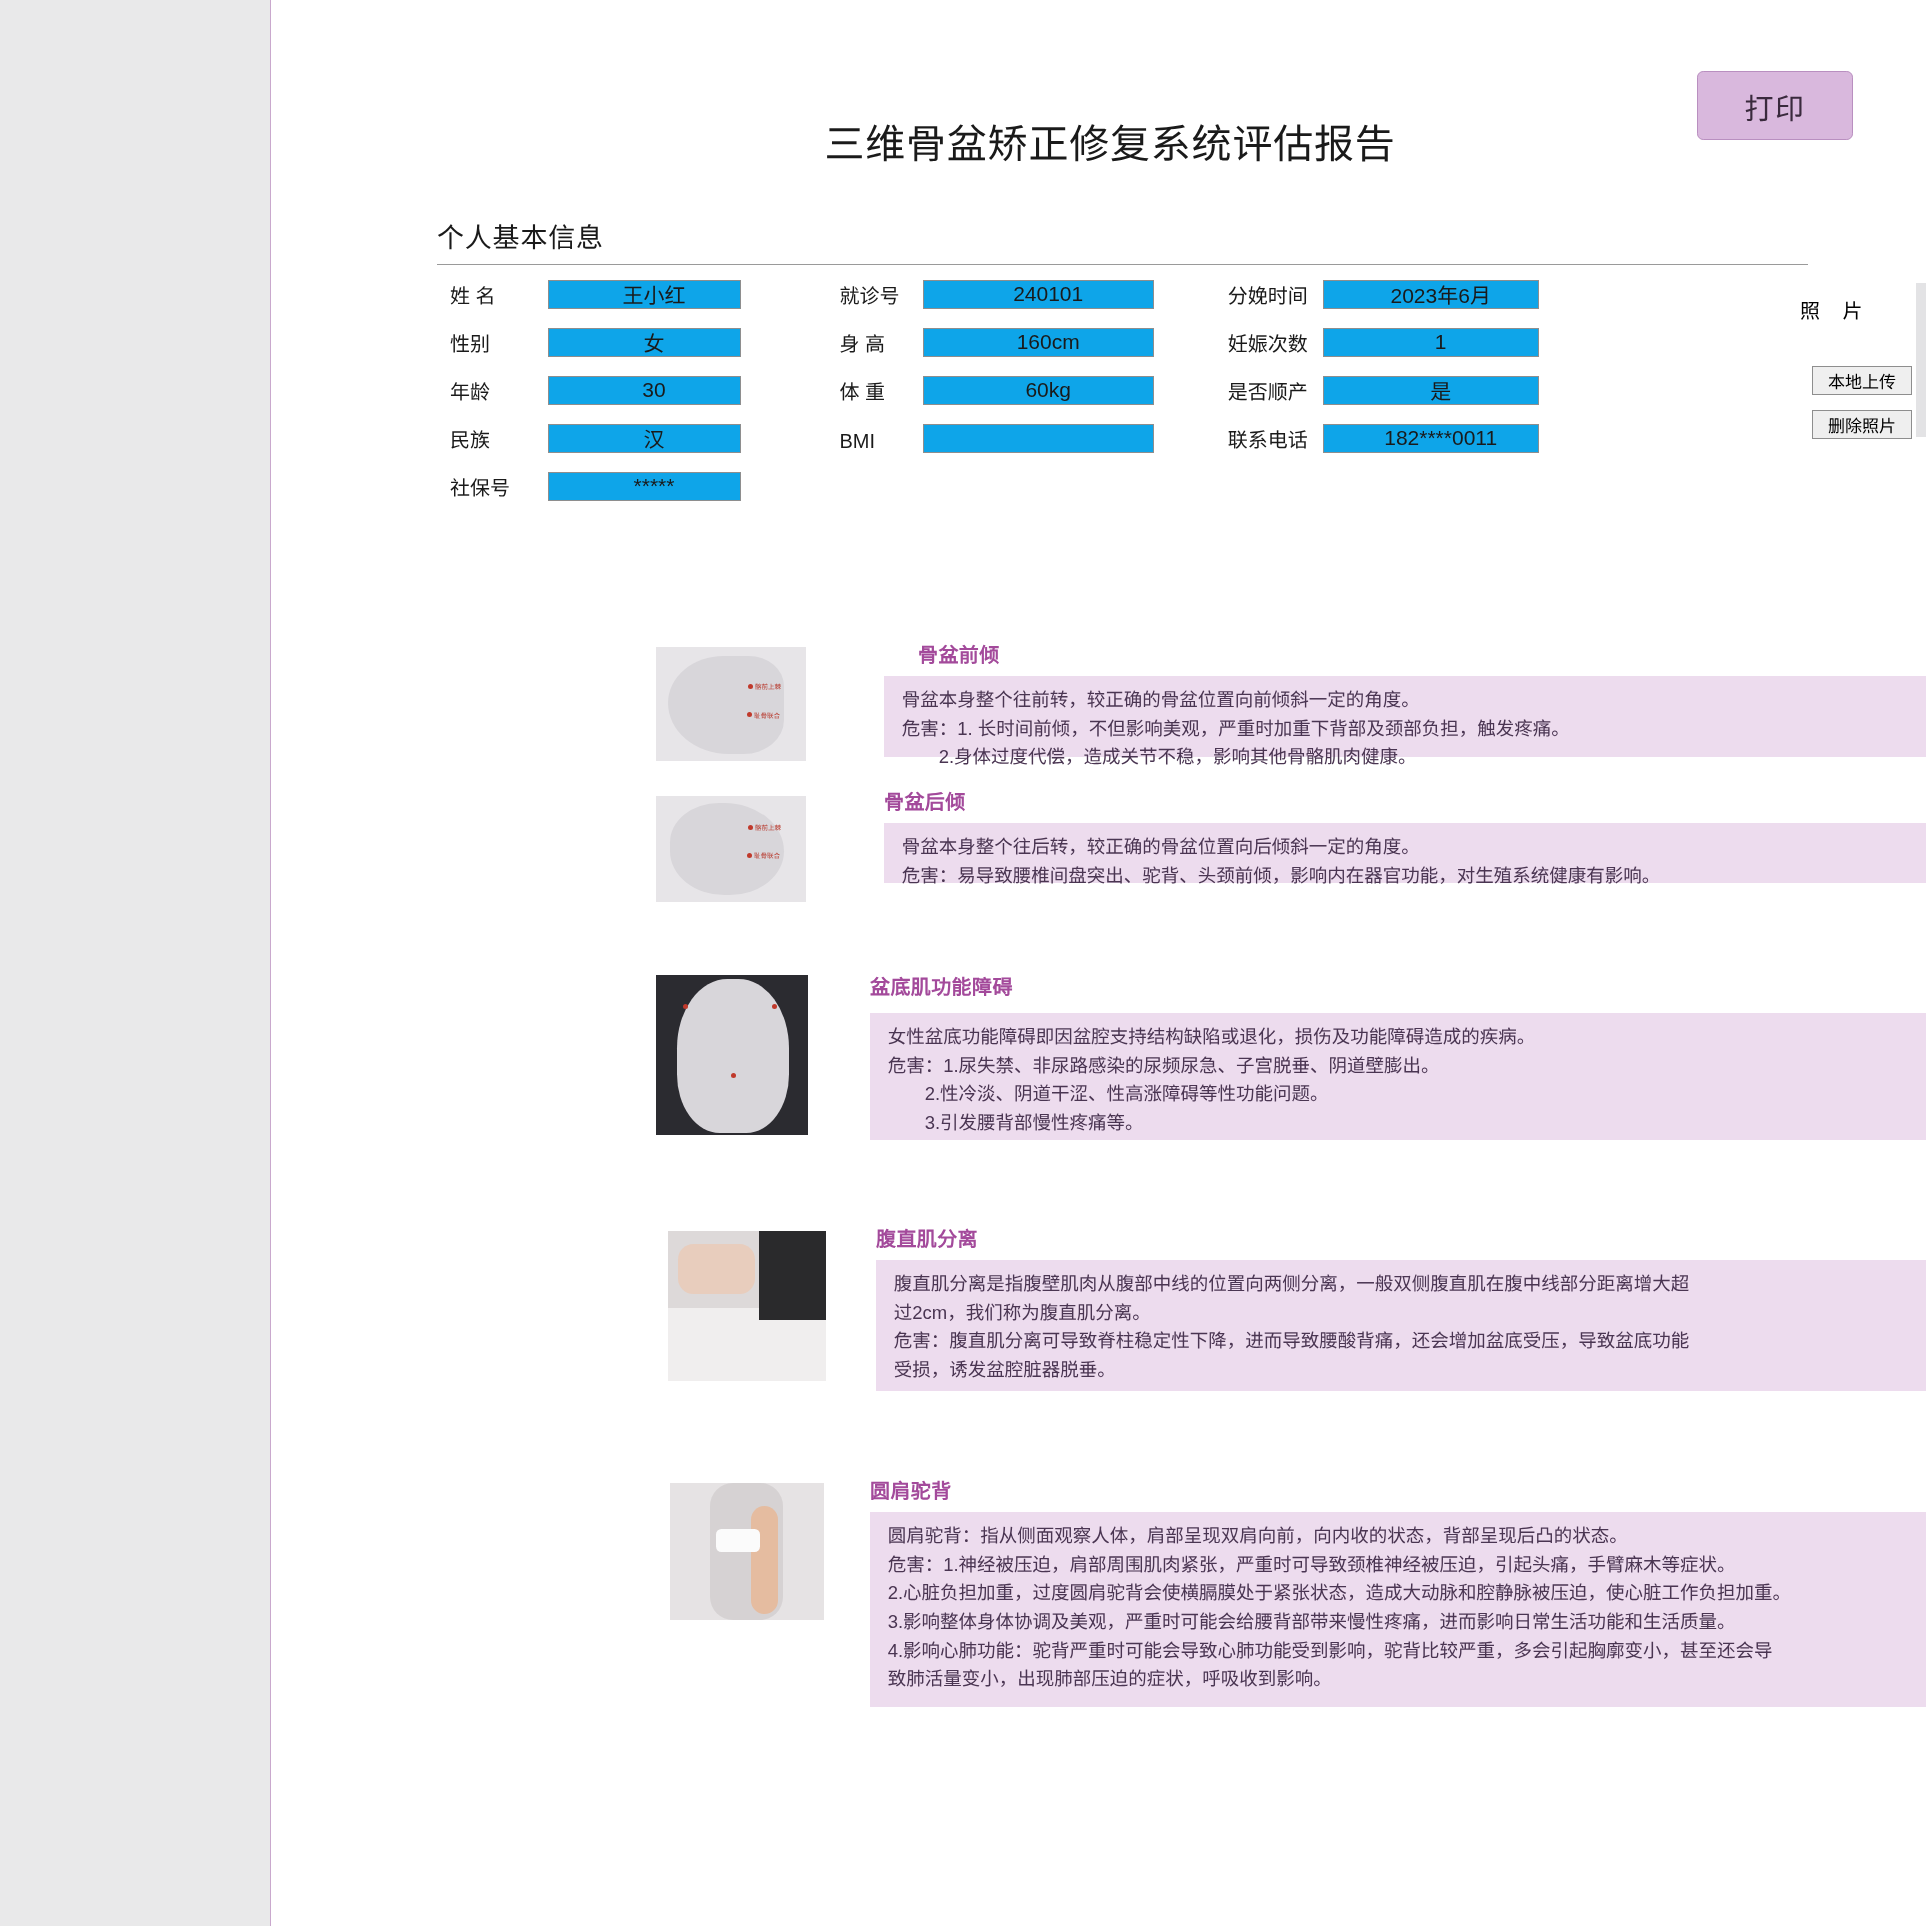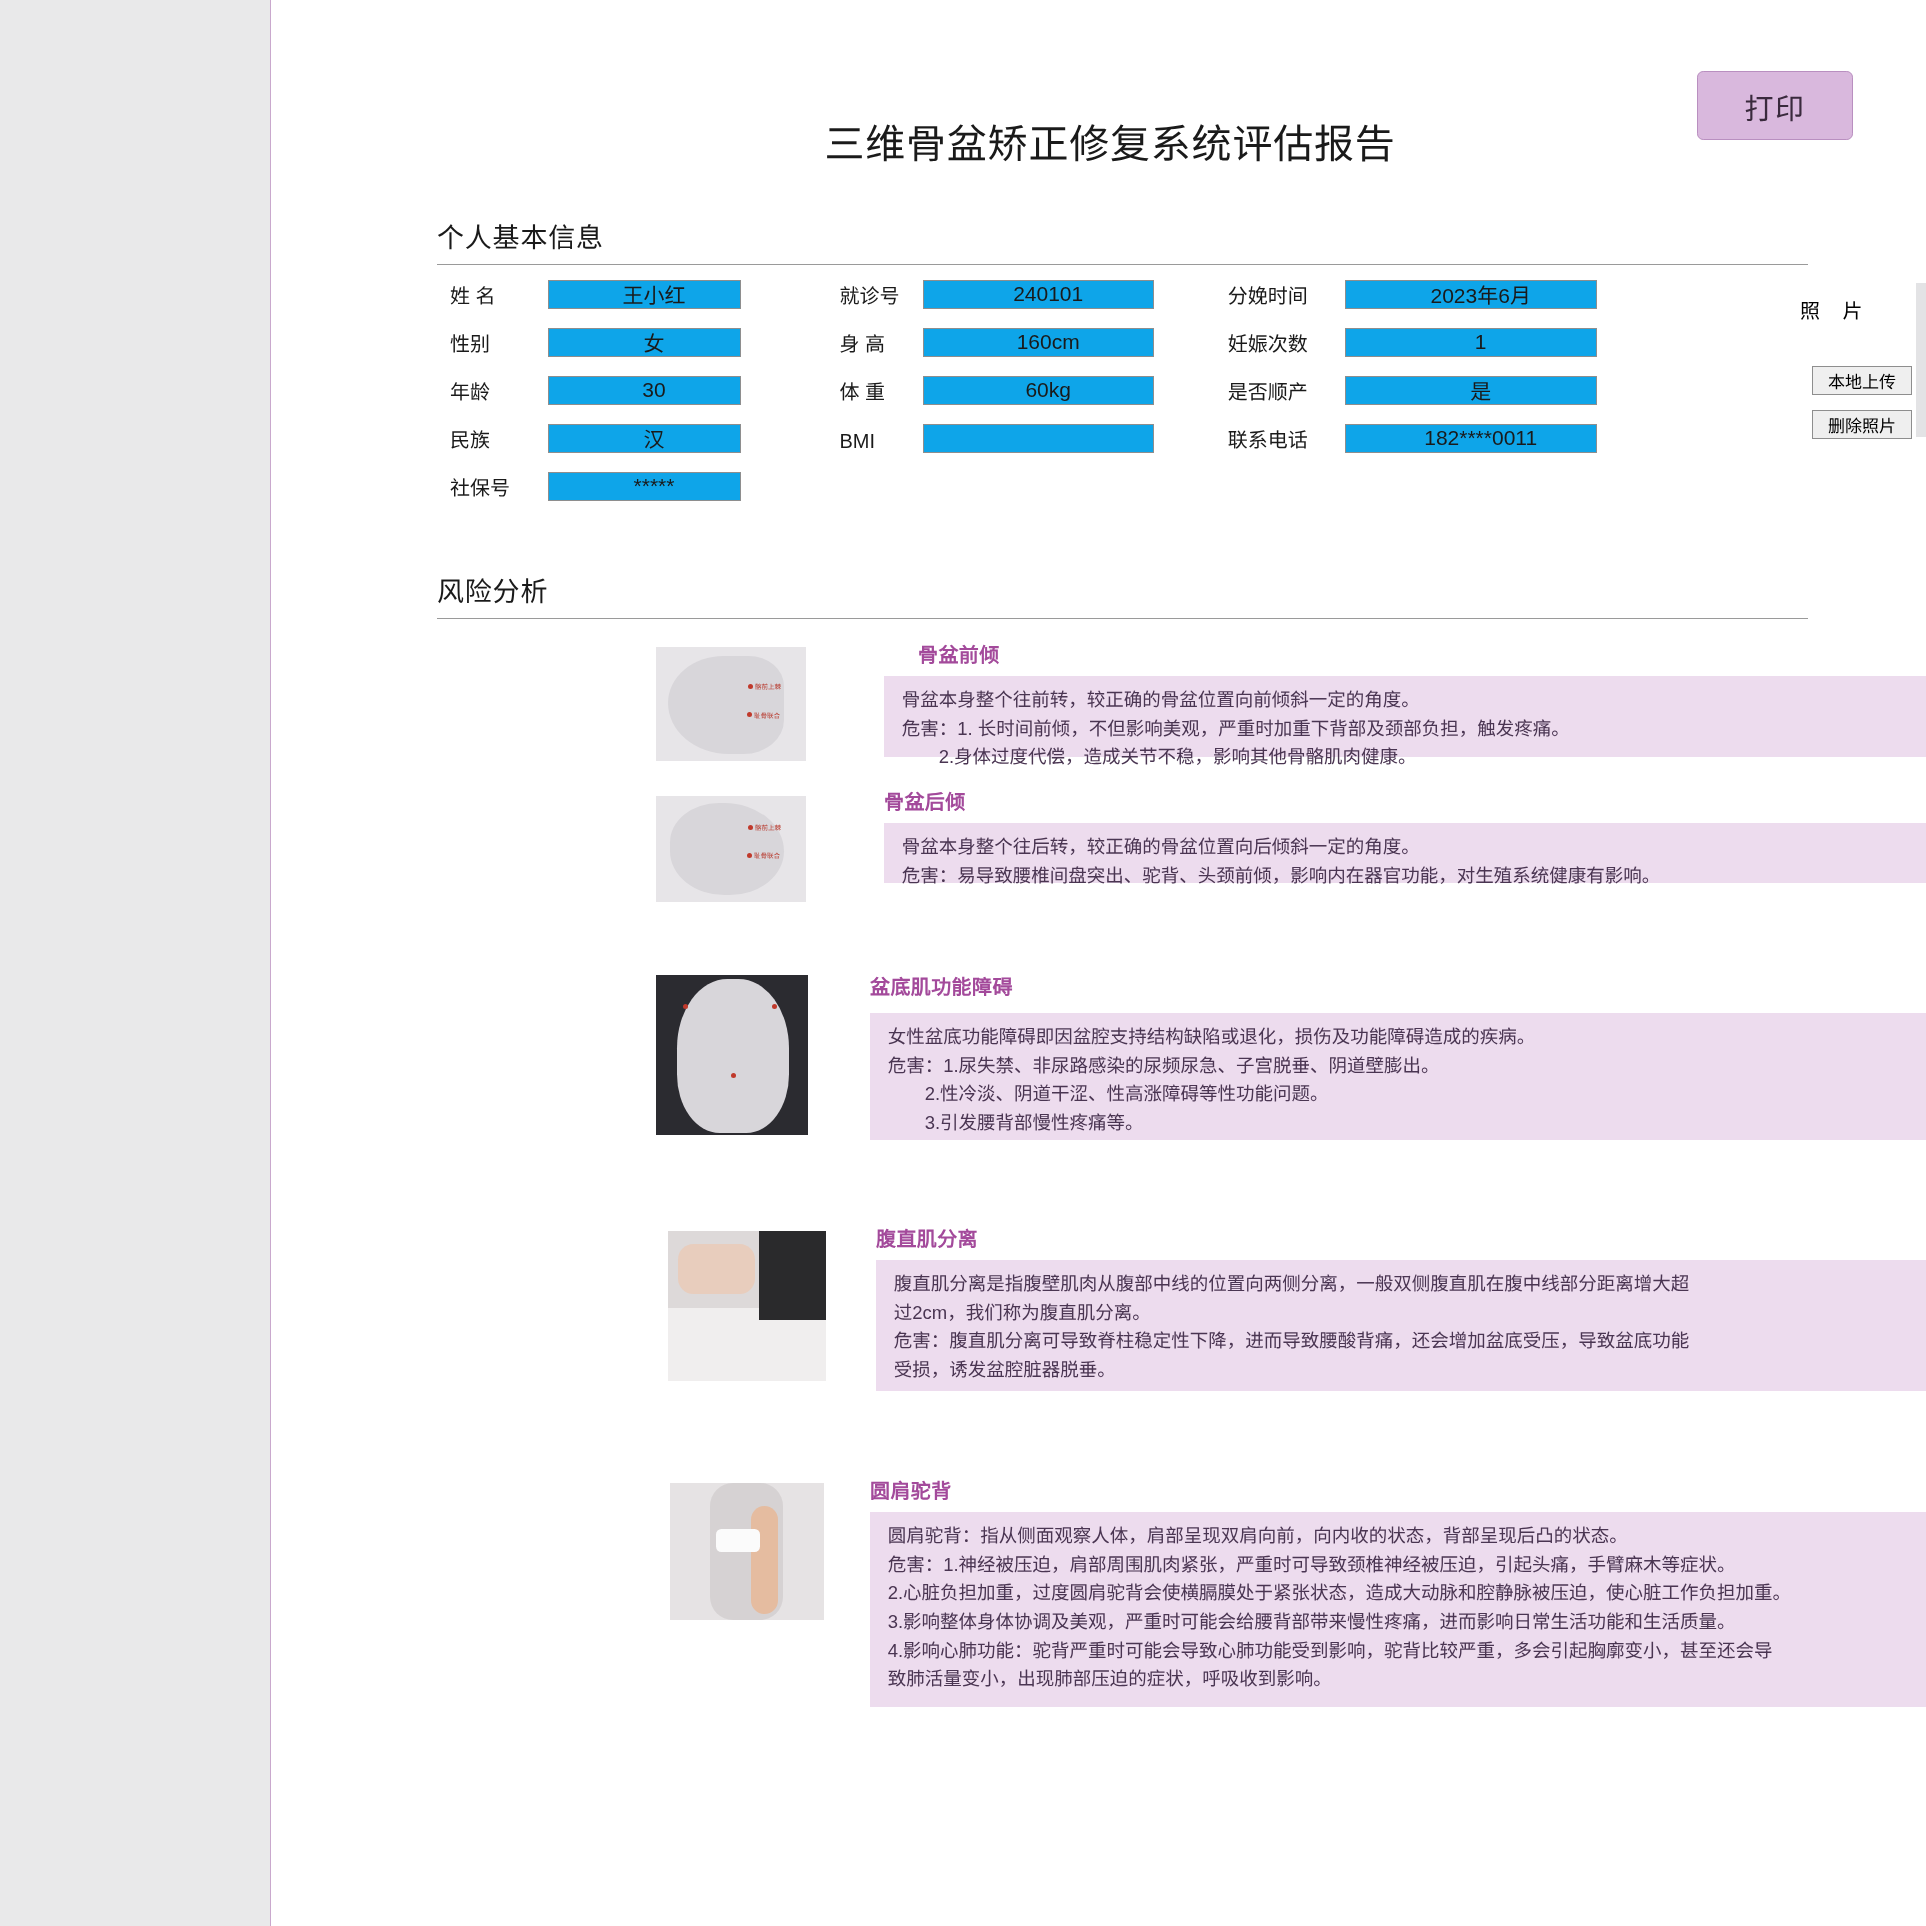--- a/index.html
+++ b/index.html
@@ -135,21 +135,21 @@
     justify-content: center;
     font-size: 21px;
     color: #1a1a1a;
     box-sizing: border-box;
     padding-left: 20px;
   }
   .col1 .info-box { width: 193px; margin-left: 8.5px; }
   .col2 { margin-left: 83px; }
   .col2 .info-box { width: 231px; margin-left: 6.2px; }
   .col3 { margin-left: 58px; }
-  .col3 .info-box { width: 252px; margin-left: 25px; }
+  .col3 .info-box { width: 216px; margin-left: 3px; }
 
   
   .photo-area {
     position: absolute;
     left: 1529px;
     top: 283px;
     width: 231px;
     height: 166px;
   }
   .photo-label {
@@ -325,24 +325,20 @@
       <div class="photo-area">
         <div class="photo-label">照 片</div>
         <div class="photo-btn" id="btn-upload">本地上传</div>
         <div class="photo-btn" id="btn-delete">删除照片</div>
         <div class="photo-frame">
           
           
         </div>
       </div>
 
-      <div class="section" id="risk-section">
-        <div class="section-title">风险分析</div>
-        <div class="section-rule"></div>
-      </div>
 
       <div class="risk-item" style="top:639px;">
         <div class="risk-thumb" style="left:385px; top:7.7px; width:150px; height:114px;">
           <div class="fig-body" style="left:11.6px; top:9.6px; width:116px; height:98px; border-radius:55% 35% 40% 60%;"></div>
           <div class="fig-dot" style="left:92px; top:37px;"></div>
           <div class="fig-cap" style="left:99px; top:34px;">髂前上棘</div>
           <div class="fig-dot" style="left:91px; top:65px;"></div>
           <div class="fig-cap" style="left:98px; top:63px;">耻骨联合</div>
         </div>
         <div class="risk-title" style="left:647px; top:0px;text-align:center;">骨盆前倾</div>

